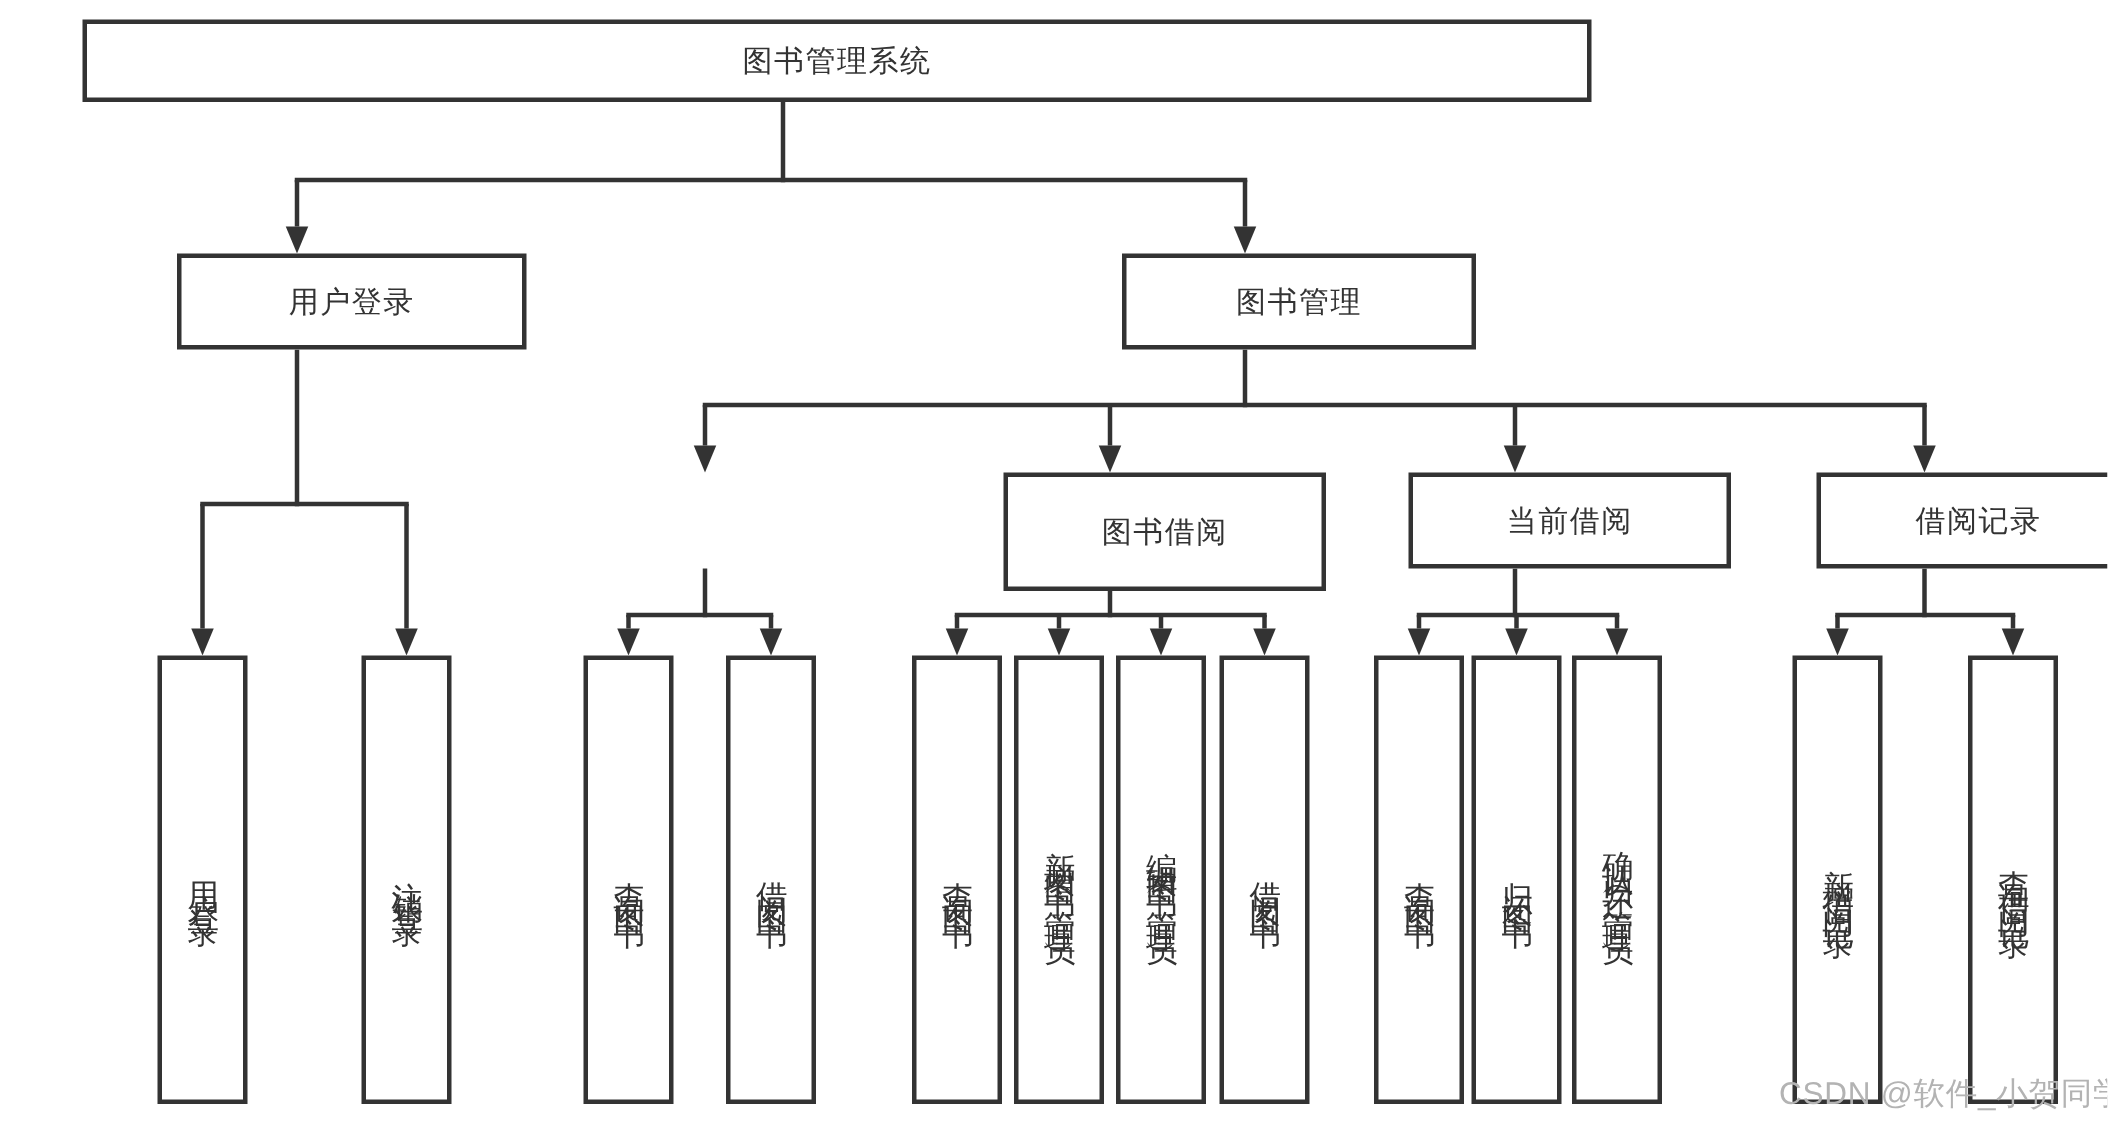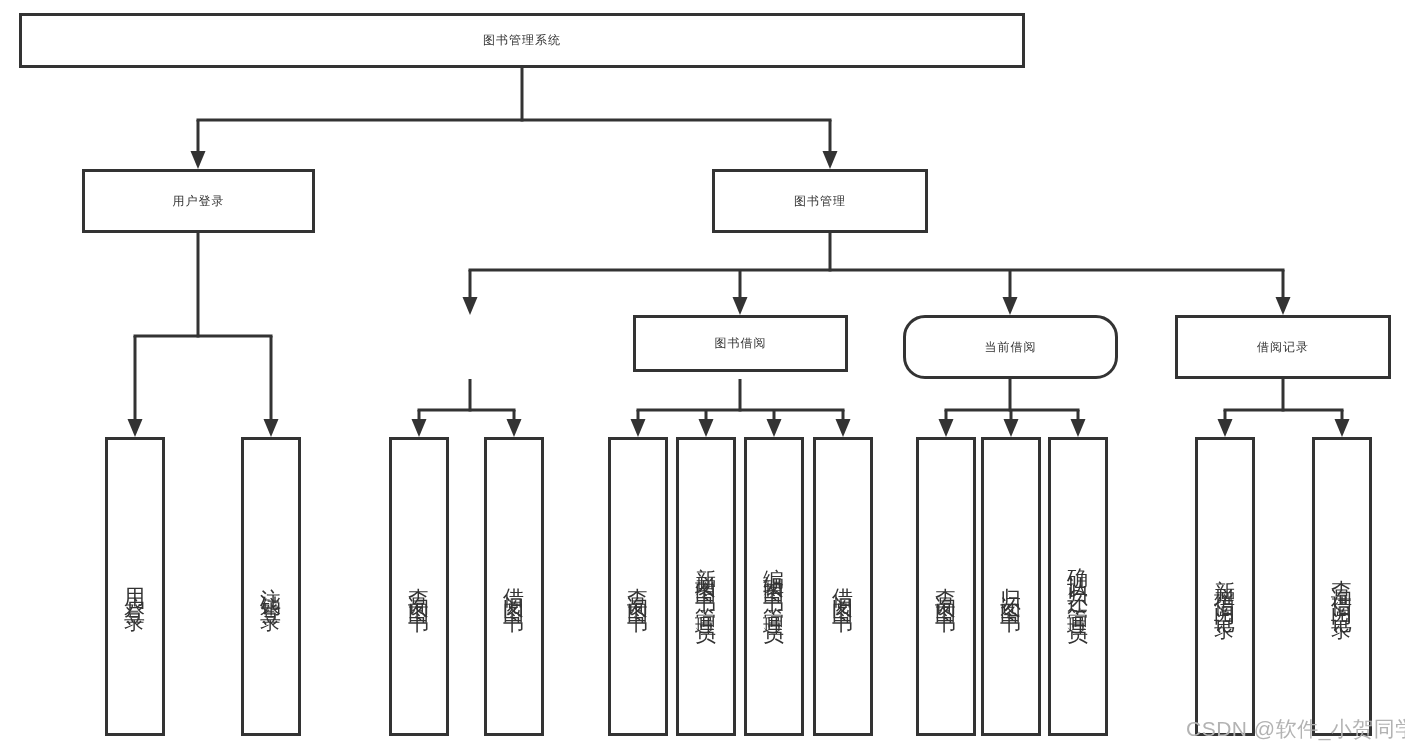--- a/index.html
+++ b/index.html
@@ -34,23 +34,24 @@
     background: #ffffff;
     border: 3px solid #333333;
     box-sizing: border-box;
     display: flex;
     align-items: center;
     justify-content: center;
     color: #333333;
     z-index: 2;
   }
   .hbox {
-    font-size: 12px;
+    font-size: 20px;
     letter-spacing: 1px;
     white-space: nowrap;
+    margin-left: 36px;
   }
   .leaf {
     writing-mode: vertical-rl;
     text-orientation: mixed;
     font-size: 21px;
     line-height: 1;
     letter-spacing: 8px;
     top: 437px;
     width: 60px;
     height: 299px;
@@ -143,24 +144,24 @@
       <line x1="1225" y1="410" x2="1225" y2="419"></line>
       <polygon points="1217.5,419 1232.5,419 1225,437"></polygon>
       <line x1="1342" y1="410" x2="1342" y2="419"></line>
       <polygon points="1334.5,419 1349.5,419 1342,437"></polygon>
     </g>
   </svg>
 
   <div class="node hbox" style="left:19px; top:13px; width:1006px; height:55px;">图书管理系统</div>
 
   <div class="node hbox" style="left:82px; top:169px; width:233px; height:64px;">用户登录</div>
-  <div class="node hbox" style="left:712px; top:169px; width:216px; height:64px;">图书管理</div>
+  <div class="node hbox" style="left:712px; top:169px; width:236px; height:64px;">图书管理</div>
 
-  <div class="node hbox" style="left:633px; top:315px; width:215px; height:57px;">图书借阅</div>
-  <div class="node hbox" style="left:903px; top:315px; width:215px; height:64px;border-radius:22px;">当前借阅</div>
+  <div class="node hbox" style="left:633px; top:315px; width:215px; height:79px;">图书借阅</div>
+  <div class="node hbox" style="left:903px; top:315px; width:215px; height:64px;">当前借阅</div>
   <div class="node hbox" style="left:1175px; top:315px; width:216px; height:64px;">借阅记录</div>
 
   <div class="node leaf" style="left:105px;">用户登录</div>
   <div class="node leaf" style="left:241px;">注销登录</div>
 
   <div class="node leaf" style="left:389px;">查询图书</div>
   <div class="node leaf" style="left:484px;">借阅图书</div>
 
   <div class="node leaf" style="left:608px;">查询图书</div>
   <div class="node leaf" style="left:676px;">新增图书（管理员）</div>

